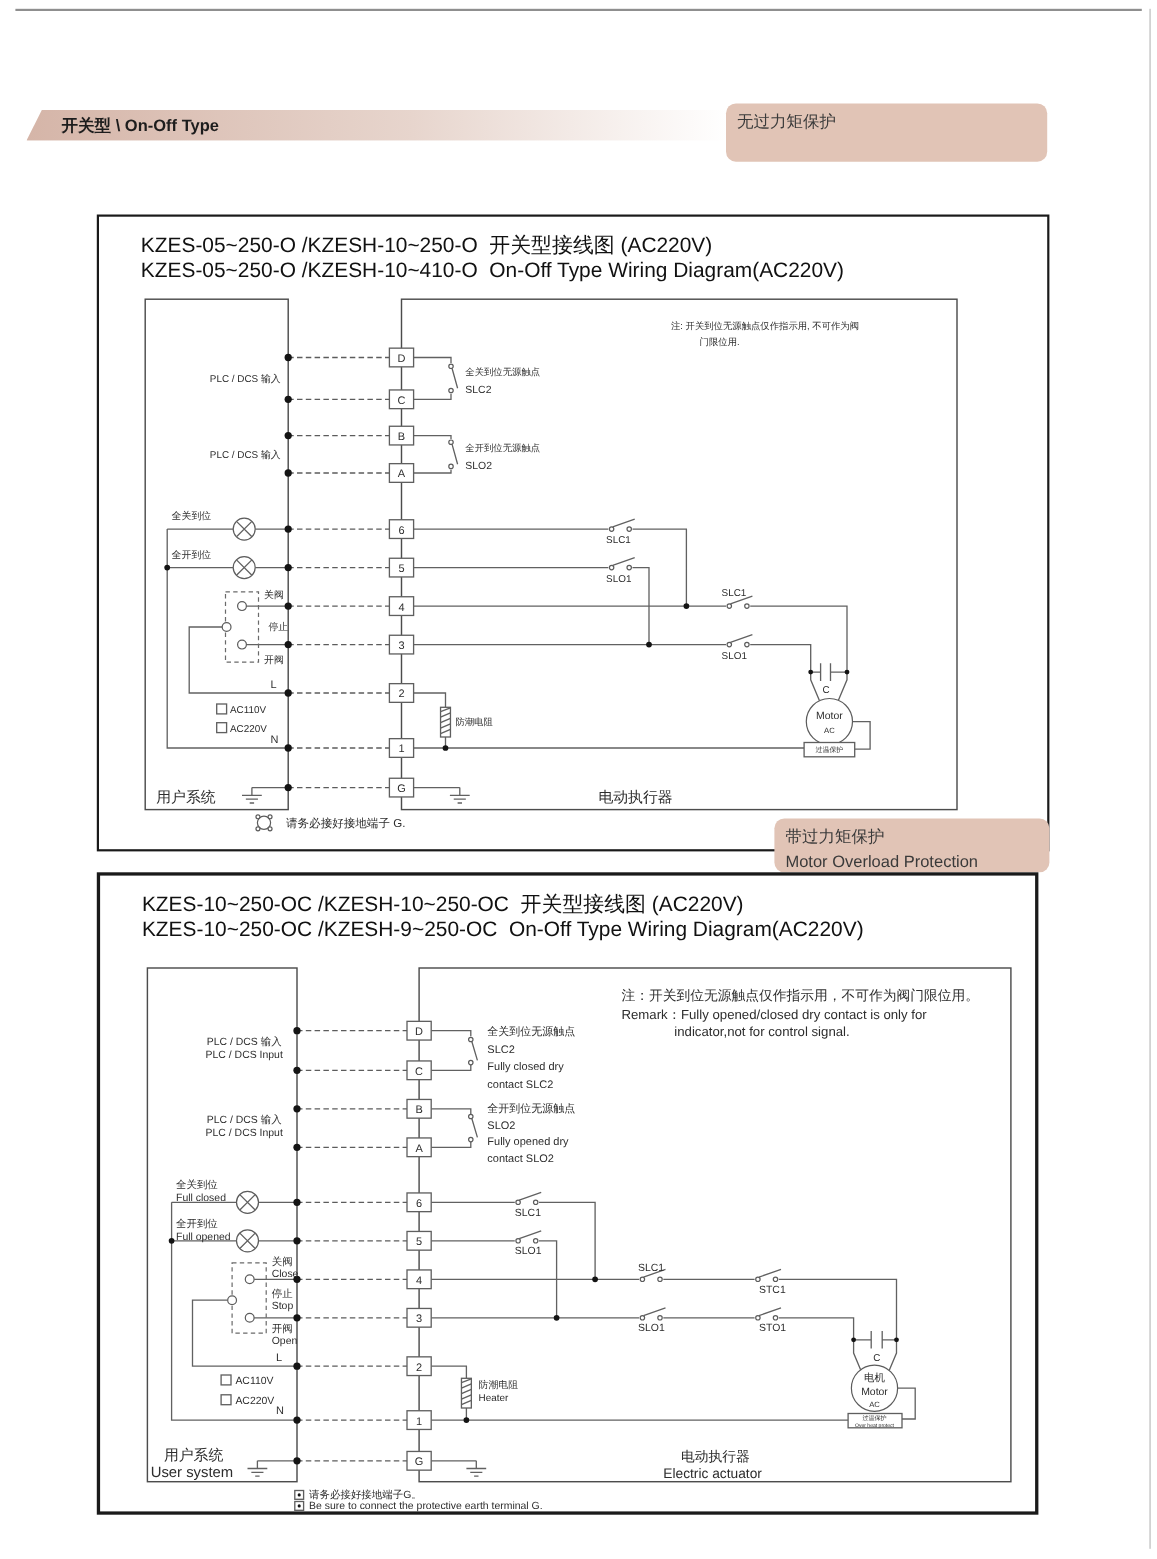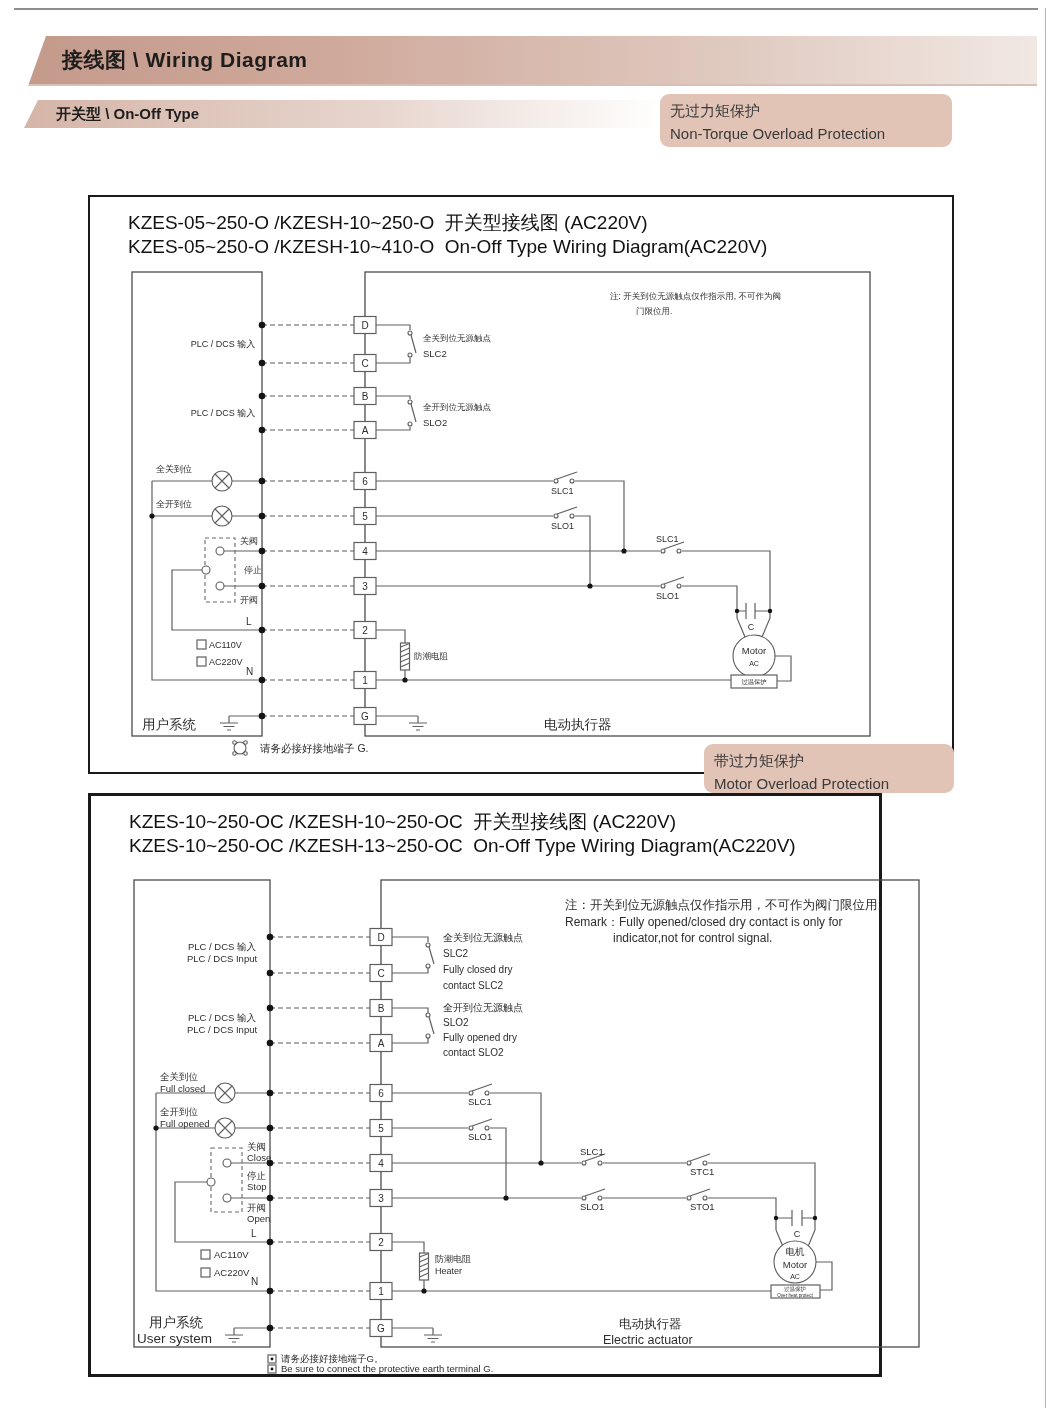--- a/index.html
+++ b/index.html
@@ -16,21 +16,21 @@
           background:linear-gradient(90deg,#d5b5a8 0%,#e7d5cd 55%,rgba(255,255,255,0) 100%);
           clip-path:polygon(14px 0,100% 0,100% 100%,0 100%);
           display:flex;align-items:center;padding-left:32px;}
   .subbanner span{font-size:15px;font-weight:bold;color:#1d1d1d;}
   .badge{position:absolute;background:#e1c4b6;border-radius:9px;color:#3a3a3a;
          font-size:15px;line-height:1.55;padding:5px 10px;box-sizing:border-box;}
   .badge1{left:660px;top:94px;width:292px;height:53px;}
   .badge2{left:704px;top:744px;width:250px;height:49px;}
   .diagram{position:absolute;background:#fff;box-sizing:border-box;}
   .d1{left:88px;top:155px;width:866px;height:579px;border:2px solid #1a1a1a;margin-top:40px;}
-  .d2{left:88px;top:793px;width:794px;height:584px;border:3px solid #1a1a1a;}
+  .d2{left:88px;top:793px;width:856px;height:584px;border:3px solid #1a1a1a;}
   .dtitle{position:absolute;left:38px;font-size:19px;color:#111;white-space:pre;}
   .zhline{top:13px;} .enline{top:39px;}
   .schem{position:absolute;left:0;}
   svg .w{stroke:#616161;stroke-width:1.2;fill:none;}
   svg .wd{stroke:#5c5c5c;stroke-width:1.2;fill:none;stroke-dasharray:5 3;}
   svg .bx{fill:#fff;stroke:#5f5f5f;stroke-width:1.2;}
   svg .frame{fill:none;stroke:#4c4c4c;stroke-width:1.3;}
   svg .dash{fill:none;stroke:#6a6a6a;stroke-width:1.1;stroke-dasharray:4 3;}
   svg .dot{fill:#141414;stroke:none;}
   svg .oc{fill:#fff;stroke:#5c5c5c;stroke-width:1.1;}
@@ -40,29 +40,25 @@
   .f8{font-size:8.5px;} .f9{font-size:9px;} .f95{font-size:9.5px;} .f10{font-size:10px;}
   .f11{font-size:10.5px;} .f12{font-size:12px;} .f125{font-size:12.5px;} .f13{font-size:13.5px;}
 </style>
 </head>
 <body>
 
 <div class="page">
   <div class="topline"></div>
   <div class="rightline"></div>
 
-  <div class="banner">
-    <span>接线图 \ Wiring Diagram</span>
-  </div>
   <div class="subbanner">
     <span>开关型 \ On-Off Type</span>
   </div>
   <div class="badge badge1">
     <div>无过力矩保护</div>
-    <div>Non-Torque Overload Protection</div>
   </div>
 
   <div class="diagram d1">
     <div class="dtitle zhline">KZES-05~250-O /KZESH-10~250-O  开关型接线图 (AC220V)</div>
     <div class="dtitle enline">KZES-05~250-O /KZESH-10~410-O  On-Off Type Wiring Diagram(AC220V)</div>
     <svg class="schem" style="top:69px;" width="862" height="506" viewBox="0 0 862 506">
       <rect class="frame" x="42" y="6" width="130" height="464"></rect>
       <rect class="frame" x="275" y="6" width="505" height="464"></rect>
 
       <path class="wd" d="M172,59 H264 M172,97 H264 M172,130 H264 M172,164 H264 M172,215 H264 M172,250 H264 M172,285 H264 M172,320 H264 M172,364 H264 M172,414 H264 M172,450 H264"></path>
@@ -233,21 +229,21 @@
     </svg>
   </div>
 
   <div class="badge badge2">
     <div>带过力矩保护</div>
     <div>Motor Overload Protection</div>
   </div>
 
   <div class="diagram d2">
     <div class="dtitle zhline">KZES-10~250-OC /KZESH-10~250-OC  开关型接线图 (AC220V)</div>
-    <div class="dtitle enline">KZES-10~250-OC /KZESH-13~250-OC  On-Off Type Wiring Diagram(AC220V)</div>
+    <div class="dtitle enline">KZES-10~250-OC /KZESH-9~250-OC  On-Off Type Wiring Diagram(AC220V)</div>
     <svg class="schem" style="top:82px;" width="864" height="497" viewBox="0 0 864 497">
       <rect class="frame" x="43" y="2" width="136" height="467"></rect>
       <rect class="frame" x="290" y="2" width="538" height="467"></rect>
 
       <path class="wd" d="M179,59 H279 M179,95 H279 M179,130 H279 M179,165 H279 M179,215 H279 M179,250 H279 M179,285 H279 M179,320 H279 M179,364 H279 M179,413 H279 M179,450 H279"></path>
 
       <path class="w" d="M65,215 H124 M144,215 H179 M65,250 H124 M144,250 H179 M65,215 V413 H179 M140,285 H179 M140,320 H179 M116,304 H84 V364 H179 M143,450 H179 M143,450 V457 M301,450 H342 M342,450 V457"></path>
 
       <path class="w" d="M301,59 H337 V64 M337,90 V95 H301 M301,130 H337 V135 M337,160 V165 H301
            M301,215 H377 M399,215 H450 V285 M301,250 H377 M399,250 H415 V320

